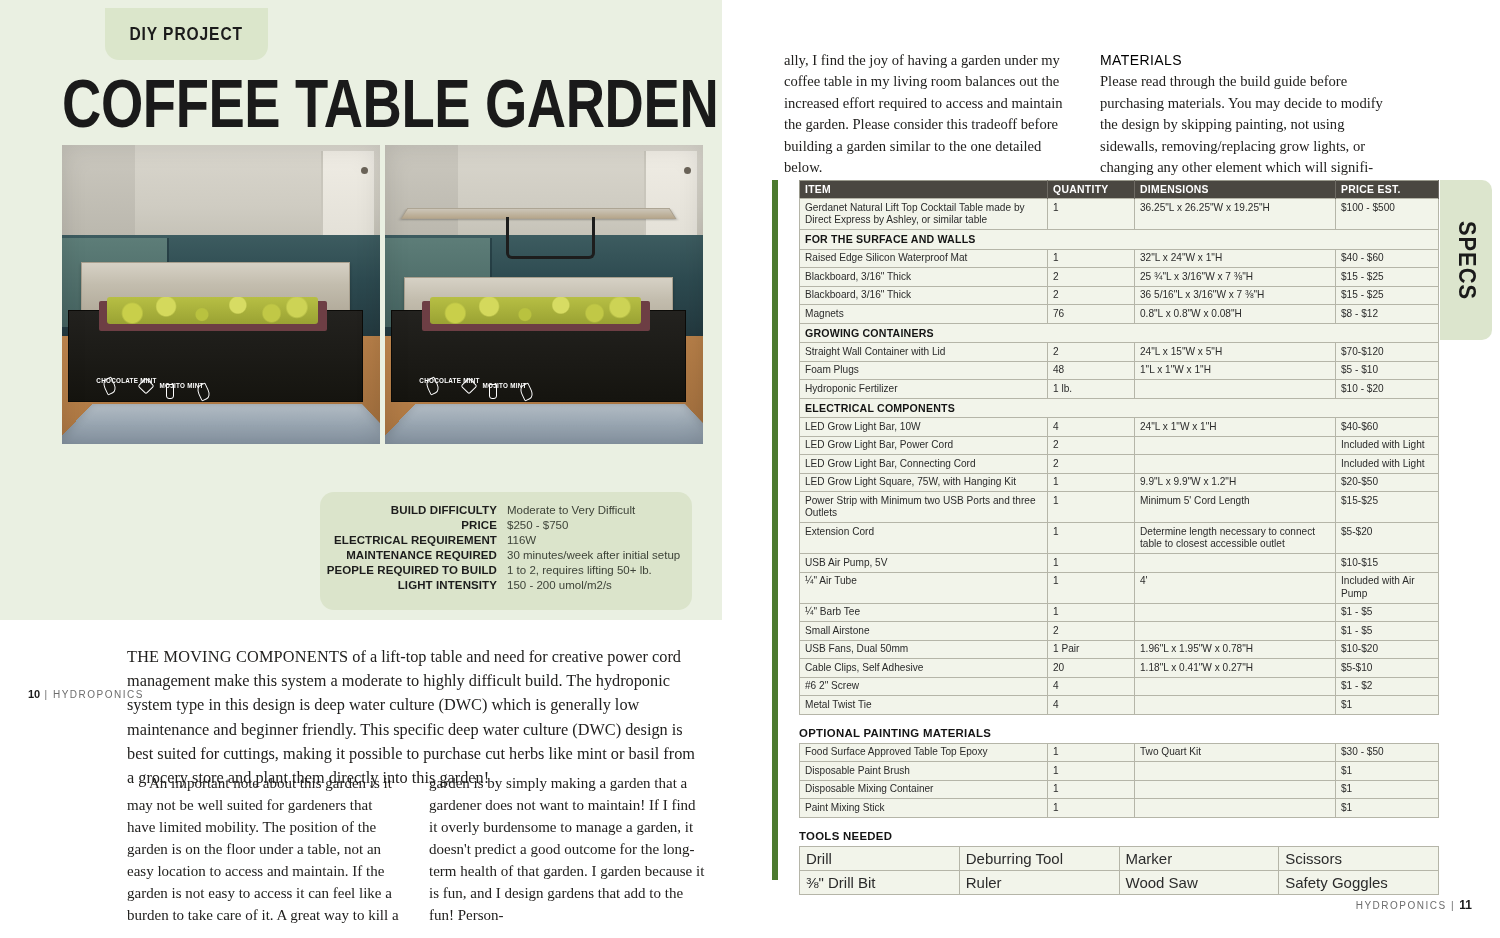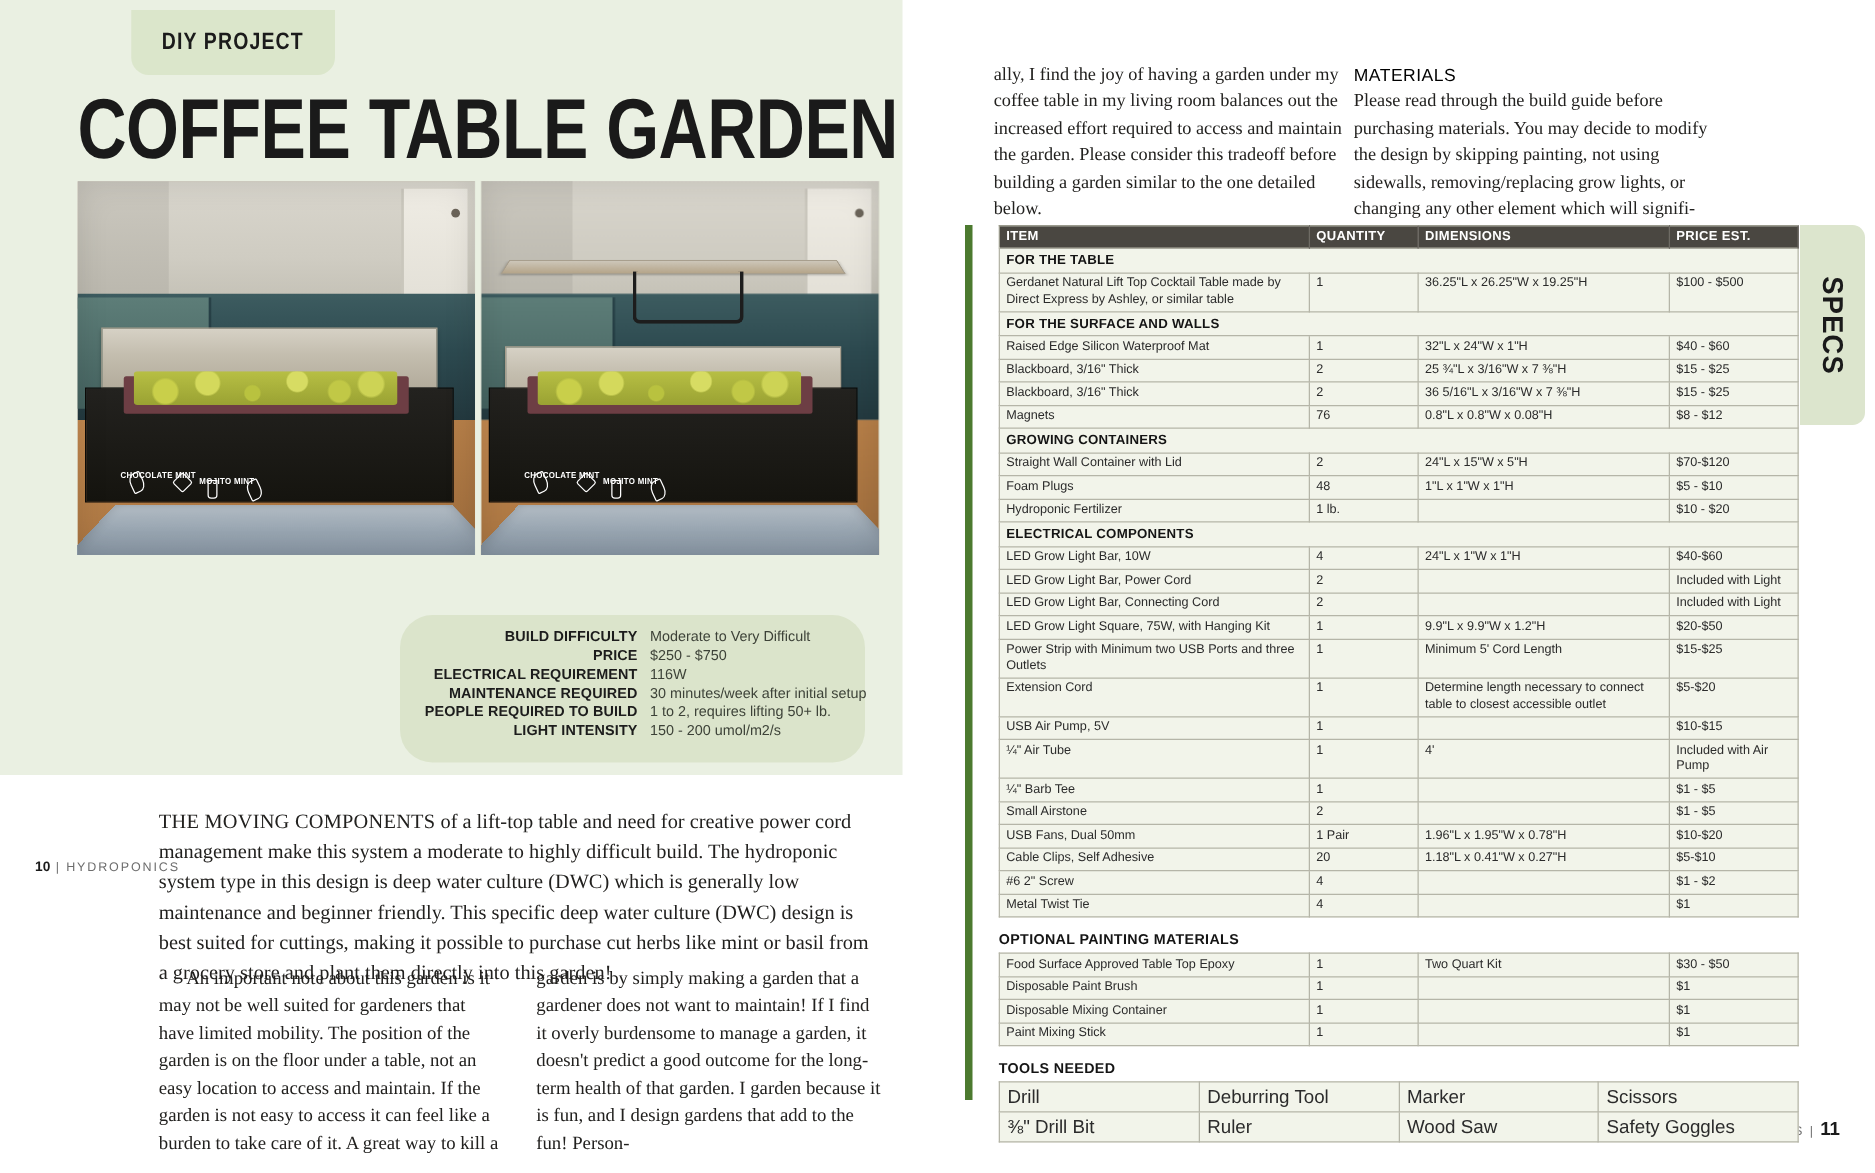--- a/index.html
+++ b/index.html
@@ -89,21 +89,21 @@
   .ph-lbl-b{left:30%;bottom:12%;}
   .ph-leaf{position:absolute;border:1px solid #fff;width:9px;height:14px;
     border-radius:50% 10% 50% 10%;transform:rotate(-25deg);}
   .ph-glass{position:absolute;border:1px solid #fff;width:6px;height:13px;border-radius:0 0 3px 3px;}
   .ph-diamond{position:absolute;border:1px solid #fff;width:10px;height:10px;transform:rotate(45deg);border-radius:2px;}
   .ph-vign{position:absolute;inset:0;box-shadow:inset 0 0 26px rgba(0,0,0,.12);pointer-events:none;}
 
   
   .spec-card{
     position:absolute;left:320px;top:492px;width:372px;
-    background:#dbe4cb;border-radius:26px;padding:12px 18px 16px 17px;
+    background:#dbe4cb;border-radius:14px;padding:12px 18px 16px 4px;
     box-sizing:border-box;
   }
   .spec-row{display:flex;align-items:baseline;margin-bottom:3px;}
   .spec-k{
     flex:0 0 173px;text-align:right;padding-right:10px;
     font-family:"Liberation Sans",sans-serif;font-weight:700;font-size:11.5px;
     letter-spacing:.1px;color:#1c1c1c;white-space:nowrap;
   }
   .spec-v{
     font-family:"Liberation Sans",sans-serif;font-size:11.5px;color:#3d4238;white-space:nowrap;
@@ -123,21 +123,21 @@
   .twocol p{margin:0;text-indent:22px;}
 
   .folio-l{
     position:absolute;left:28px;bottom:42px;
     font-family:"Liberation Sans",sans-serif;font-size:10px;letter-spacing:1.5px;color:#6d6d6d;
   }
   .folio-l b{color:#1b1b1b;font-size:11px;letter-spacing:0;}
 
   
   .page-right{position:relative;width:750px;height:938px;background:#ffffff;flex:0 0 750px;}
-  .rtext{position:absolute;top:50px;display:flex;left:45px;width:660px;}
+  .rtext{position:absolute;top:50px;display:flex;gap:28px;left:34px;width:660px;}
   .rcol{width:288px;font-size:14.6px;line-height:21.4px;color:#22211f;}
   .rcol p{margin:0;}
   .rhead{
     font-family:"Liberation Sans",sans-serif;font-weight:400;font-size:14px;
     letter-spacing:.4px;color:#000000;margin:0 0 4px 0;
   }
 
   .specs-wrap{position:absolute;left:22px;top:180px;width:700px;}
   .green-bar{position:absolute;left:0;top:0;width:6px;height:700px;background:#4c7a2f;}
   .specs-tab{
@@ -183,21 +183,21 @@
     position:relative;z-index:1;margin-left:27px;width:640px;border-collapse:collapse;
     font-family:"Liberation Sans",sans-serif;font-size:15px;color:#2b2b2b;
     background:#f2f4ea;border:1px solid #9a9a8d;
   }
   table.tools td{padding:3px 6px;border:1px solid #b5b5a8;width:25%;}
 
   .folio-r{
     position:absolute;right:28px;bottom:26px;
     font-family:"Liberation Sans",sans-serif;font-size:10px;letter-spacing:1.5px;color:#6d6d6d;
   }
-  .folio-r b{color:#1b1b1b;font-size:15px;letter-spacing:0;}
+  .folio-r b{color:#1b1b1b;font-size:12px;letter-spacing:0;}
 </style>
 </head>
 <body>
 
 <div class="spread">
 
   <div class="page-left">
     <div class="tint-block"></div>
 
     <div class="kicker">
@@ -324,23 +324,20 @@
       <table class="mat">
         <thead>
           <tr id="mat-head">
               <th>ITEM</th>
               <th class="c-qty">QUANTITY</th>
               <th class="c-dim">DIMENSIONS</th>
               <th class="c-price">PRICE EST.</th>
             </tr>
         </thead>
         <tbody id="mat-body">
-            <tr class="section">
-              <td colspan="4">FOR THE TABLE</td>
-            </tr>
             <tr>
               <td>Gerdanet Natural Lift Top Cocktail Table made by Direct Express by Ashley, or similar table</td>
               <td class="c-qty">1</td>
               <td class="c-dim">36.25"L x 26.25"W x 19.25"H</td>
               <td class="c-price">$100 - $500</td>
             </tr>
             <tr class="section">
               <td colspan="4">FOR THE SURFACE AND WALLS</td>
             </tr>
             <tr>

